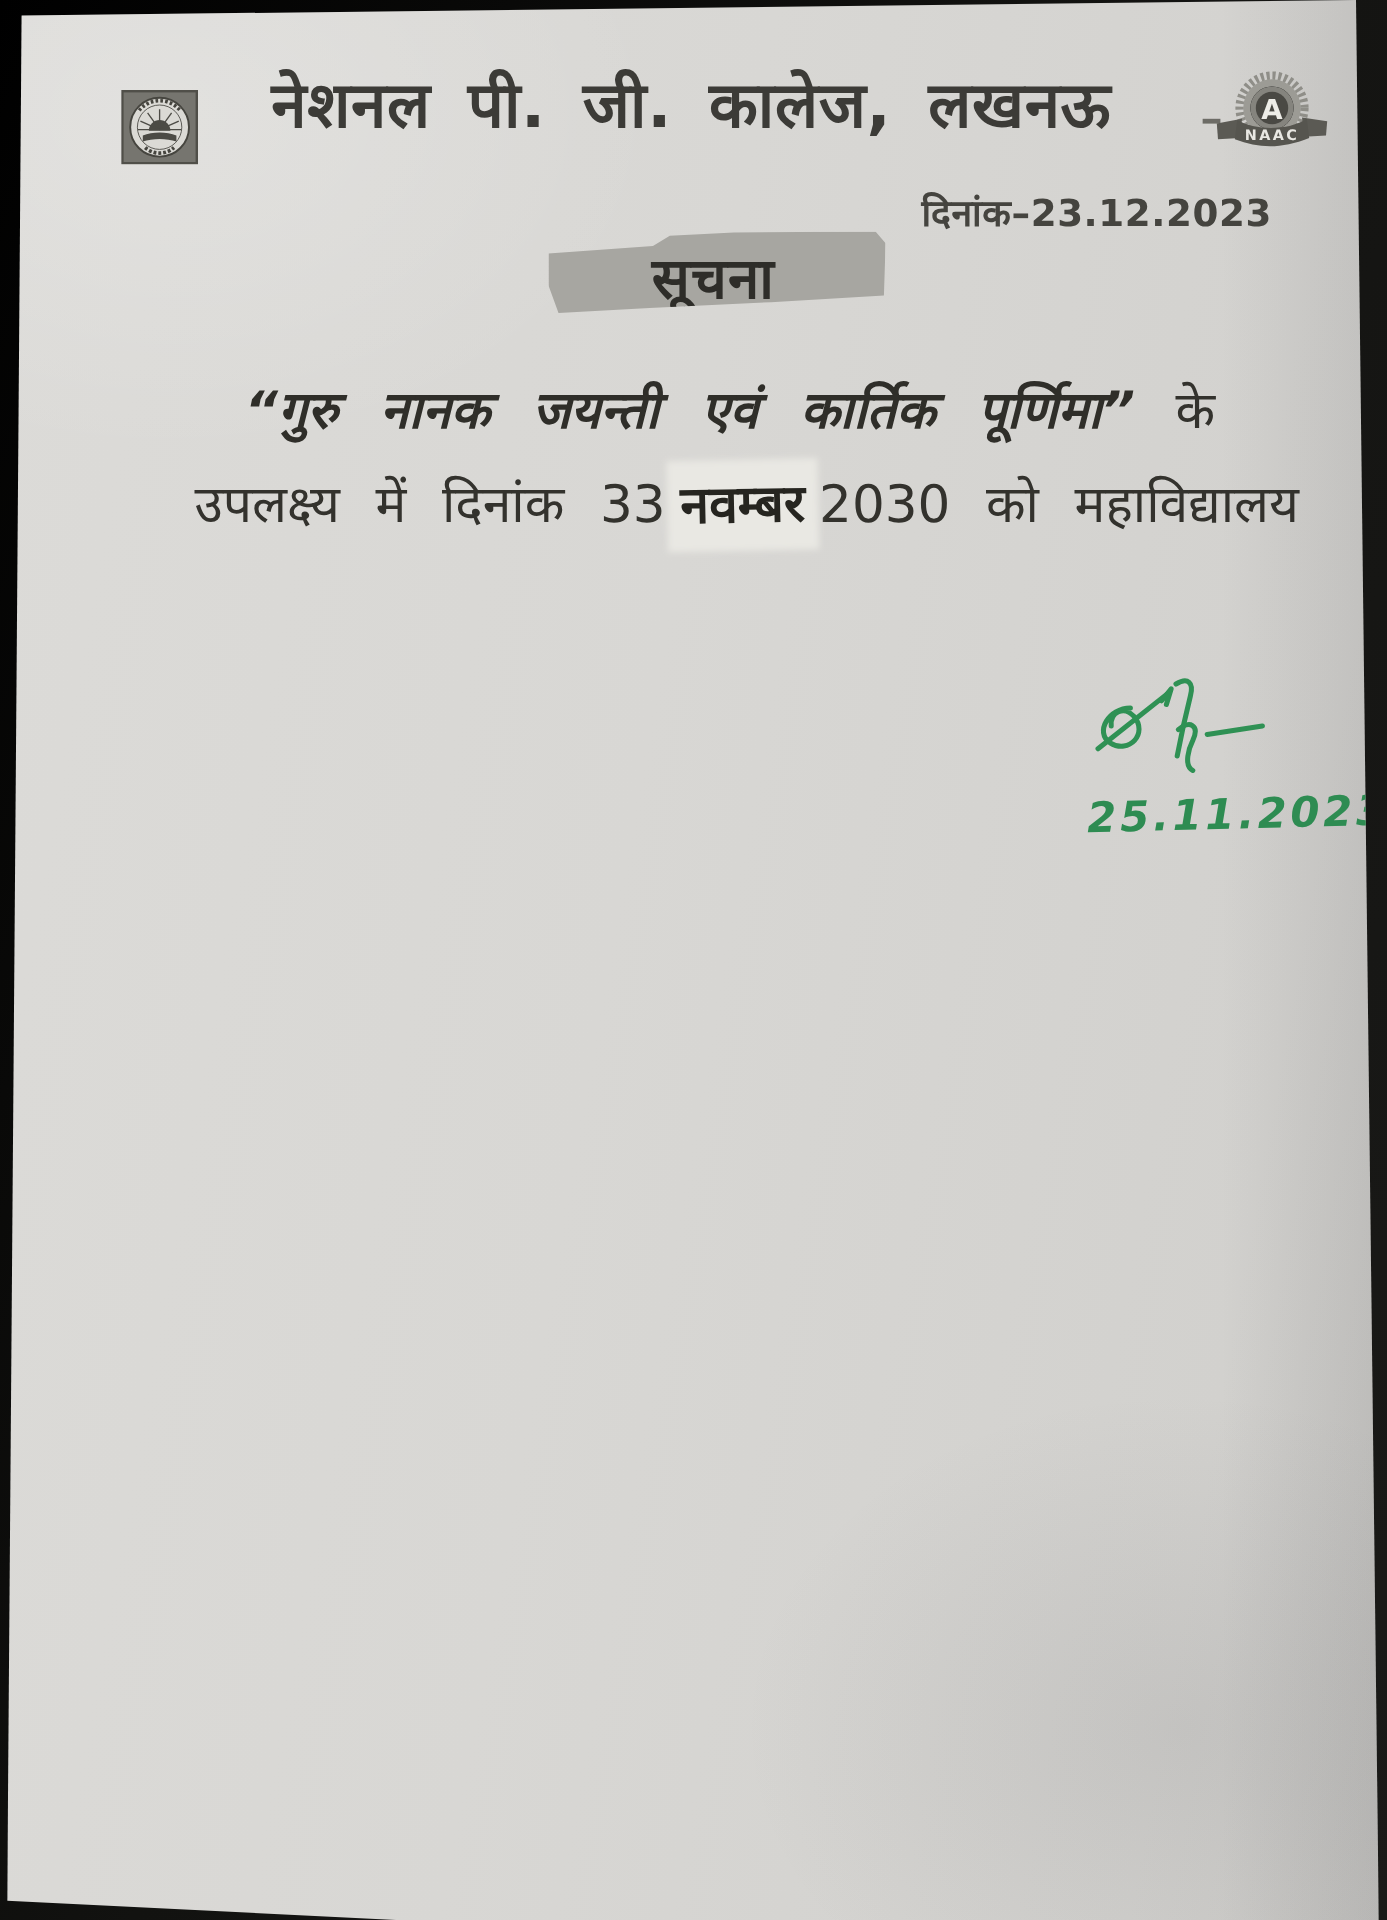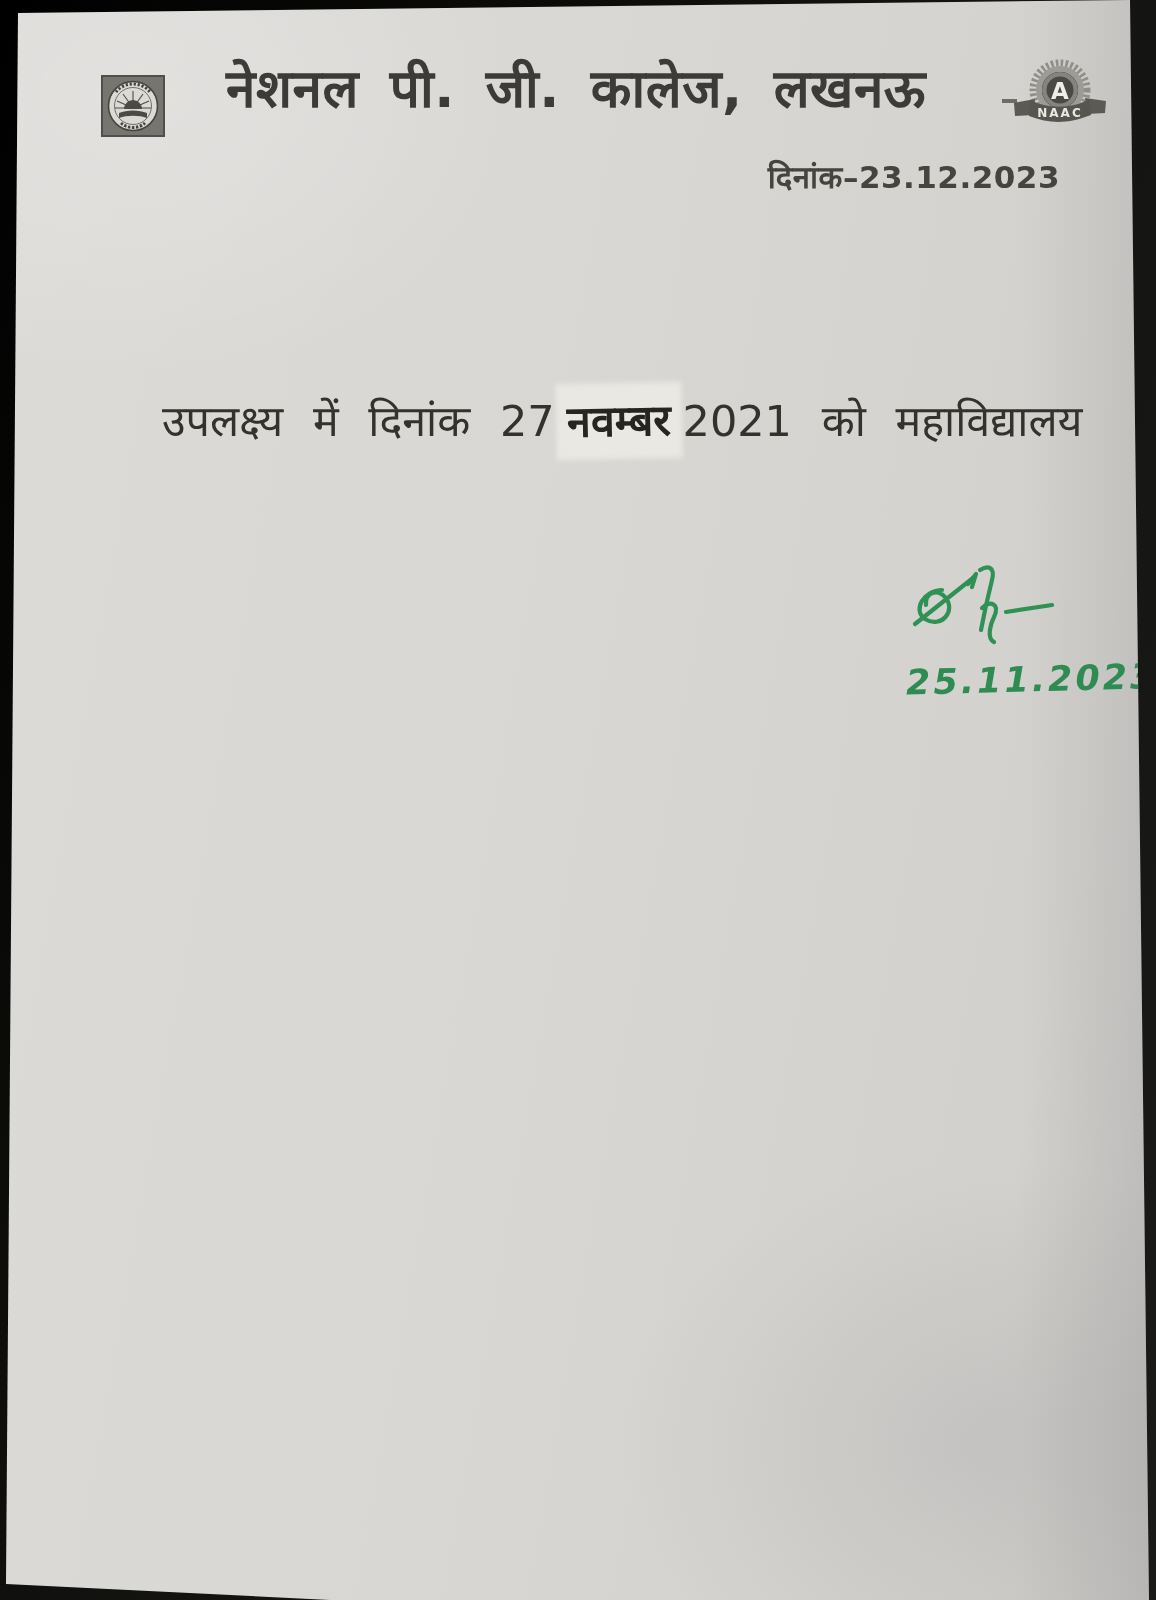--- a/index.html
+++ b/index.html
@@ -107,23 +107,27 @@
         <text x="58" y="44" text-anchor="middle" font-size="23" font-weight="bold" fill="#eeede8" font-family="DejaVu Sans, Liberation Sans, sans-serif">A</text>
         <path d="M12,48 L33,44 L31,60 L13,61 Z" fill="#5b5a54"></path>
         <path d="M104,46 L83,43 L85,59 L103,58 Z" fill="#5b5a54"></path>
         <path d="M29,45 C44,54 72,54 87,44 L89,60 C66,69 48,69 27,61 Z" fill="#56554f"></path>
         <text x="58" y="62" text-anchor="middle" font-size="12" font-weight="bold" letter-spacing="2" fill="#e9e8e3" font-family="DejaVu Sans, Liberation Sans, sans-serif">NAAC</text>
       </svg>
     </div>
 
     <div class="date-line">दिनांक–23.12.2023</div>
 
+    <div class="heading-band">
+      <span>सूचना</span>
+    </div>
 
+    <p class="line line1"><span class="quoted">“गुरु नानक जयन्ती एवं कार्तिक पूर्णिमा”</span> <span>के</span></p>
 
-    <p class="line line2"><span>उपलक्ष्य में दिनांक 27</span><span class="whiteout">नवम्बर</span><span>2021 को महाविद्यालय</span></p>
+    <p class="line line2"><span>उपलक्ष्य में दिनांक 33</span><span class="whiteout">नवम्बर</span><span>2030 को महाविद्यालय</span></p>
 
 
     <div class="sig">
       <svg width="168" height="88" viewBox="0 0 168 88">
         <g fill="none" stroke="#2f9154" stroke-width="4.2" stroke-linecap="round" stroke-linejoin="round">
           <path d="M44,30 C26,30 14,50 27,59 C43,69 59,51 47,37 C39,28 27,33 28,45"></path>
           <path d="M17,64 L75,18"></path>
           <path d="M70,24 L78,14 L74,27"></path>
           <path d="M82,10 C92,4 97,9 94,20 C89,40 86,54 83,70"></path>
           <path d="M84,48 C93,40 102,44 96,57 C93,63 88,78 96,82"></path>

